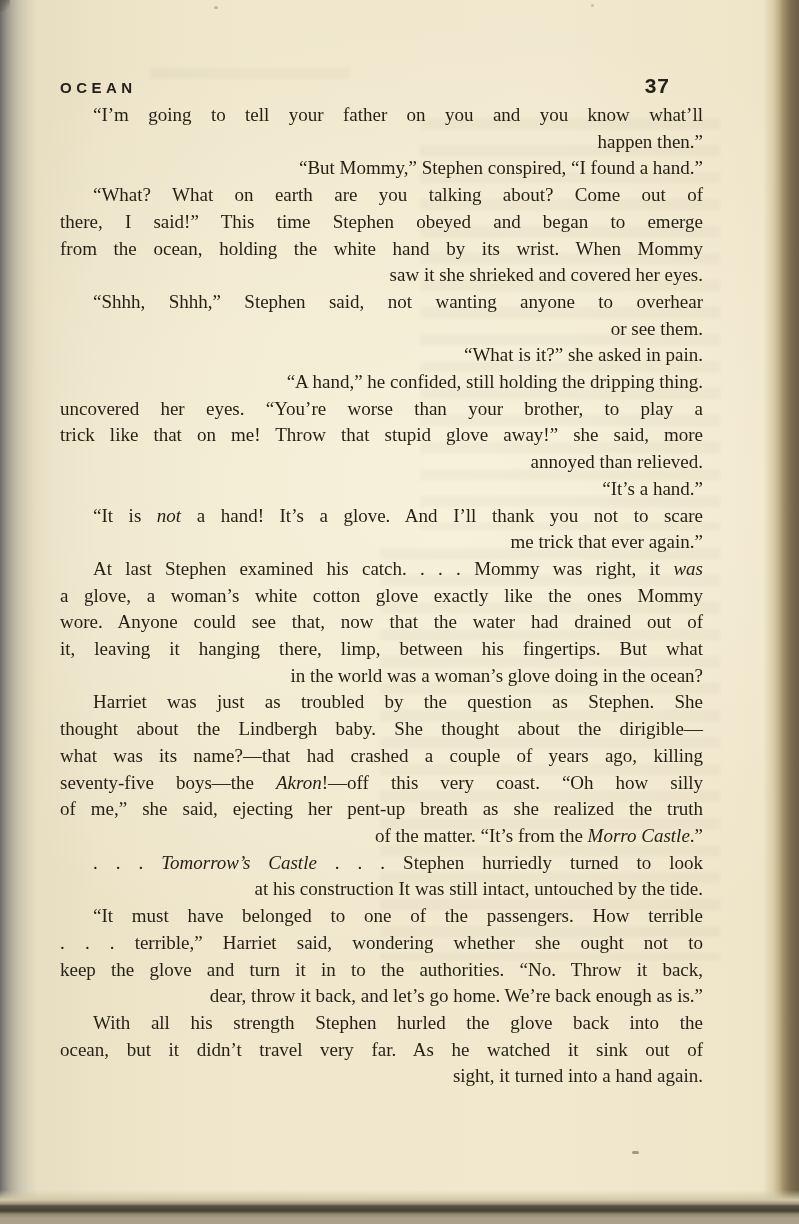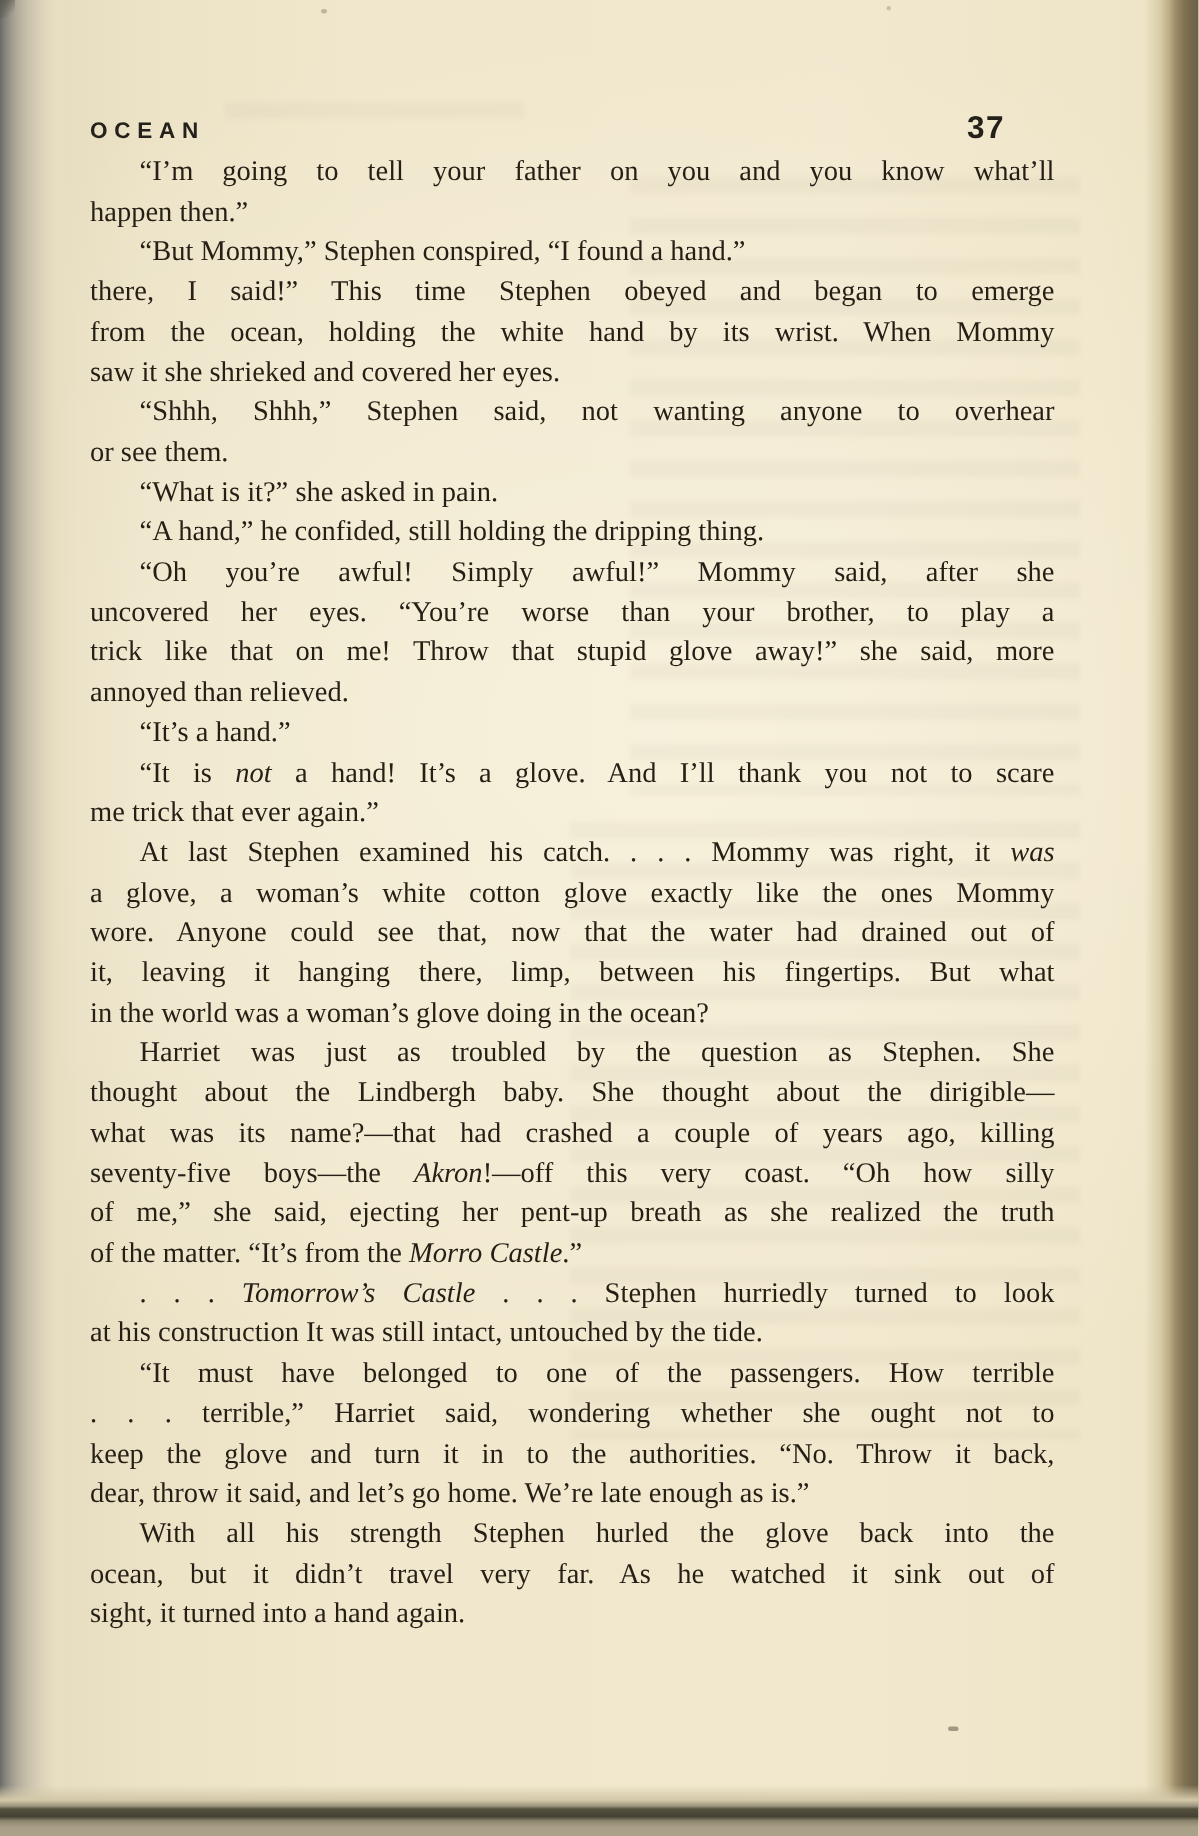--- a/index.html
+++ b/index.html
@@ -54,21 +54,21 @@
     color:#24211a;display:flex;justify-content:space-between;align-items:baseline;margin-top:12px;
   }
   .running-head{font-size:15px;letter-spacing:4.5px;}
   .page-number{font-size:21px;letter-spacing:1px;}
   
   .text-block{
     position:absolute;left:60px;top:102px;width:643px;
     font-size:19px;line-height:26.7px;color:#251f15;
     text-rendering:optimizeLegibility;
   }
-  .line{white-space:normal;}
+  .line{white-space:normal;text-align:right;}
   .line.just{text-align:justify;text-align-last:justify;}
   .line.indent{text-indent:33px;}
   .line em{font-style:italic;}
 </style>
 </head>
 <body>
 
 <div class="page">
 
   <div class="bleed" style="left:150px;top:60px;width:200px;height:26px;"></div>
@@ -80,28 +80,28 @@
 
   <div class="header">
     <span class="running-head">OCEAN</span>
     <span class="page-number">37</span>
   </div>
 
   <div class="text-block">
       <div class="line indent just"><span>“I’m going to tell your father on you and you know what’ll</span></div>
       <div class="line"><span>happen then.”</span></div>
       <div class="line indent"><span>“But Mommy,” Stephen conspired, “I found a hand.”</span></div>
+      <div class="line indent just"><span>“What? What on earth are you talking about? Come out of</span></div>
       <div class="line just"><span>there, I said!” This time Stephen obeyed and began to emerge</span></div>
       <div class="line just"><span>from the ocean, holding the white hand by its wrist. When Mommy</span></div>
       <div class="line"><span>saw it she shrieked and covered her eyes.</span></div>
       <div class="line indent just"><span>“Shhh, Shhh,” Stephen said, not wanting anyone to overhear</span></div>
       <div class="line"><span>or see them.</span></div>
       <div class="line indent"><span>“What is it?” she asked in pain.</span></div>
       <div class="line indent"><span>“A hand,” he confided, still holding the dripping thing.</span></div>
-      <div class="line indent just"><span>“Oh you’re awful! Simply awful!” Mommy said, after she</span></div>
       <div class="line just"><span>uncovered her eyes. “You’re worse than your brother, to play a</span></div>
       <div class="line just"><span>trick like that on me! Throw that stupid glove away!” she said, more</span></div>
       <div class="line"><span>annoyed than relieved.</span></div>
       <div class="line indent"><span>“It’s a hand.”</span></div>
       <div class="line indent just"><span>“It is </span><em>not</em><span> a hand! It’s a glove. And I’ll thank you not to scare</span></div>
       <div class="line"><span>me trick that ever again.”</span></div>
       <div class="line indent just"><span>At last Stephen examined his catch. . . . Mommy was right, it </span><em>was</em></div>
       <div class="line just"><span>a glove, a woman’s white cotton glove exactly like the ones Mommy</span></div>
       <div class="line just"><span>wore. Anyone could see that, now that the water had drained out of</span></div>
       <div class="line just"><span>it, leaving it hanging there, limp, between his fingertips. But what</span></div>
@@ -110,21 +110,21 @@
       <div class="line just"><span>thought about the Lindbergh baby. She thought about the dirigible—</span></div>
       <div class="line just"><span>what was its name?—that had crashed a couple of years ago, killing</span></div>
       <div class="line just"><span>seventy-five boys—the </span><em>Akron</em><span>!—off this very coast. “Oh how silly</span></div>
       <div class="line just"><span>of me,” she said, ejecting her pent-up breath as she realized the truth</span></div>
       <div class="line"><span>of the matter. “It’s from the </span><em>Morro Castle</em><span>.”</span></div>
       <div class="line indent just"><span>. . . </span><em>Tomorrow’s Castle</em><span> . . . Stephen hurriedly turned to look</span></div>
       <div class="line"><span>at his construction It was still intact, untouched by the tide.</span></div>
       <div class="line indent just"><span>“It must have belonged to one of the passengers. How terrible</span></div>
       <div class="line just"><span>. . . terrible,” Harriet said, wondering whether she ought not to</span></div>
       <div class="line just"><span>keep the glove and turn it in to the authorities. “No. Throw it back,</span></div>
-      <div class="line"><span>dear, throw it said, and let’s go home. We’re late enough as is.”</span></div>
+      <div class="line"><span>dear, throw it back, and let’s go home. We’re back enough as is.”</span></div>
       <div class="line indent just"><span>With all his strength Stephen hurled the glove back into the</span></div>
       <div class="line just"><span>ocean, but it didn’t travel very far. As he watched it sink out of</span></div>
       <div class="line"><span>sight, it turned into a hand again.</span></div>
     </div>
 
   <div class="edge-left"></div>
   <div class="edge-right"></div>
   <div class="edge-bottom"></div>
   <div class="corner-tl"></div>
 </div>

